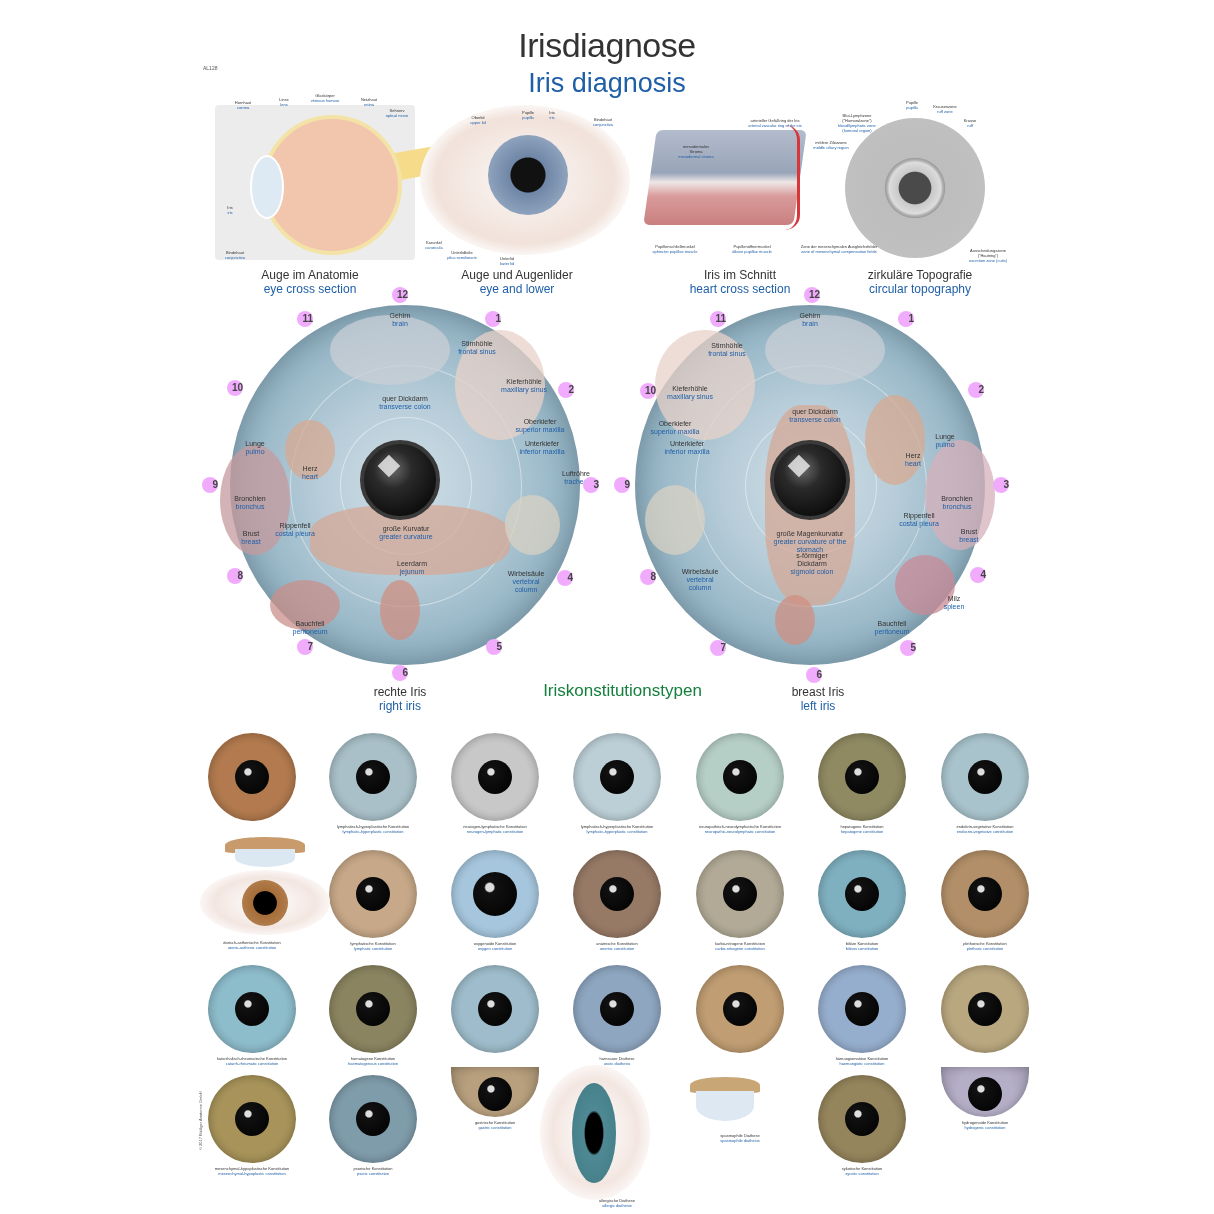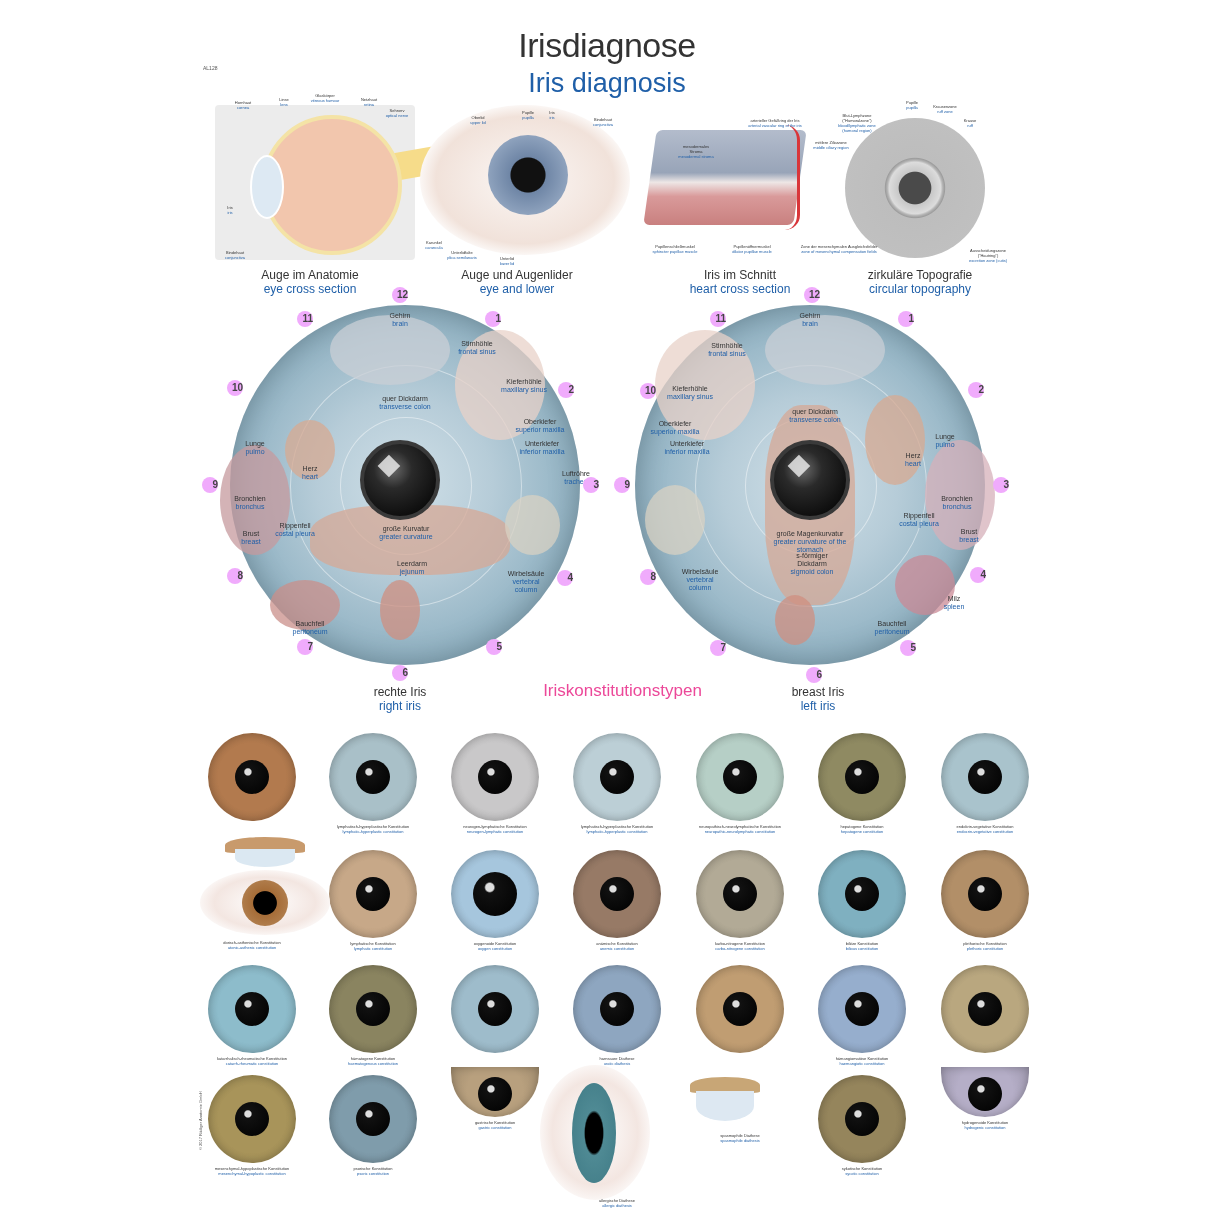--- a/index.html
+++ b/index.html
@@ -30,21 +30,21 @@
   .bigmap .ring{position:absolute;border-radius:50%;border:1px solid rgba(255,255,255,0.45);}
   .pupil{position:absolute;border-radius:50%;background:radial-gradient(circle at 40% 35%,#6b6b6b 0,#2a2a2a 30%,#111 70%,#000 100%);border:4px solid #3a3a3a;box-sizing:border-box;}
   .pupil::after{content:"";position:absolute;left:24%;top:20%;width:22%;height:22%;background:#e6e6e6;opacity:.85;transform:rotate(45deg);}
   .organ{position:absolute;border-radius:50%;opacity:.75;}
   .maplbl{position:absolute;font-size:7px;line-height:8px;text-align:center;color:#333;}
   .maplbl .en{color:#1f5fa8;}
   .num{position:absolute;width:16px;height:16px;border-radius:50%;background:#f0abfc;font-size:10px;line-height:16px;text-align:right;color:#444;font-weight:bold;}
   .iris-cap{position:absolute;text-align:center;width:120px;font-size:12px;line-height:14px;}
   .iris-cap .en{color:#1f5fa8;}
   .sec-title{position:absolute;left:0;width:1214px;text-align:center;}
-  .sec-title .de{font-size:17px;color:#ec4899;line-height:19px;margin-left:31px;}
+  .sec-title .de{font-size:17px;color:#15803d;line-height:19px;margin-left:31px;}
   .sec-title .en{font-size:17px;color:#1f5fa8;line-height:19px;}
   
   .ct{position:absolute;width:120px;}
   .ct .disc{width:88px;height:88px;border-radius:50%;margin:0 auto;position:relative;box-shadow:inset 0 0 8px rgba(0,0,0,.25);}
   .ct .disc::before{content:"";position:absolute;left:50%;top:50%;width:34px;height:34px;margin:-17px 0 0 -17px;border-radius:50%;background:radial-gradient(circle at 38% 35%,#dedede 0,#dedede 10%,#111 14%,#000 100%);}
   .ct .disc.big::before{width:44px;height:44px;margin:-22px 0 0 -22px;}
   .ct .disc.half{height:50px;border-radius:0 0 44px 44px;}
   .ct .disc.half::before{top:10px;margin-top:0;}
   .ct .cl{text-align:center;font-size:4px;line-height:5px;margin-top:3px;}
   .ct .cl .en{color:#1f5fa8;}

